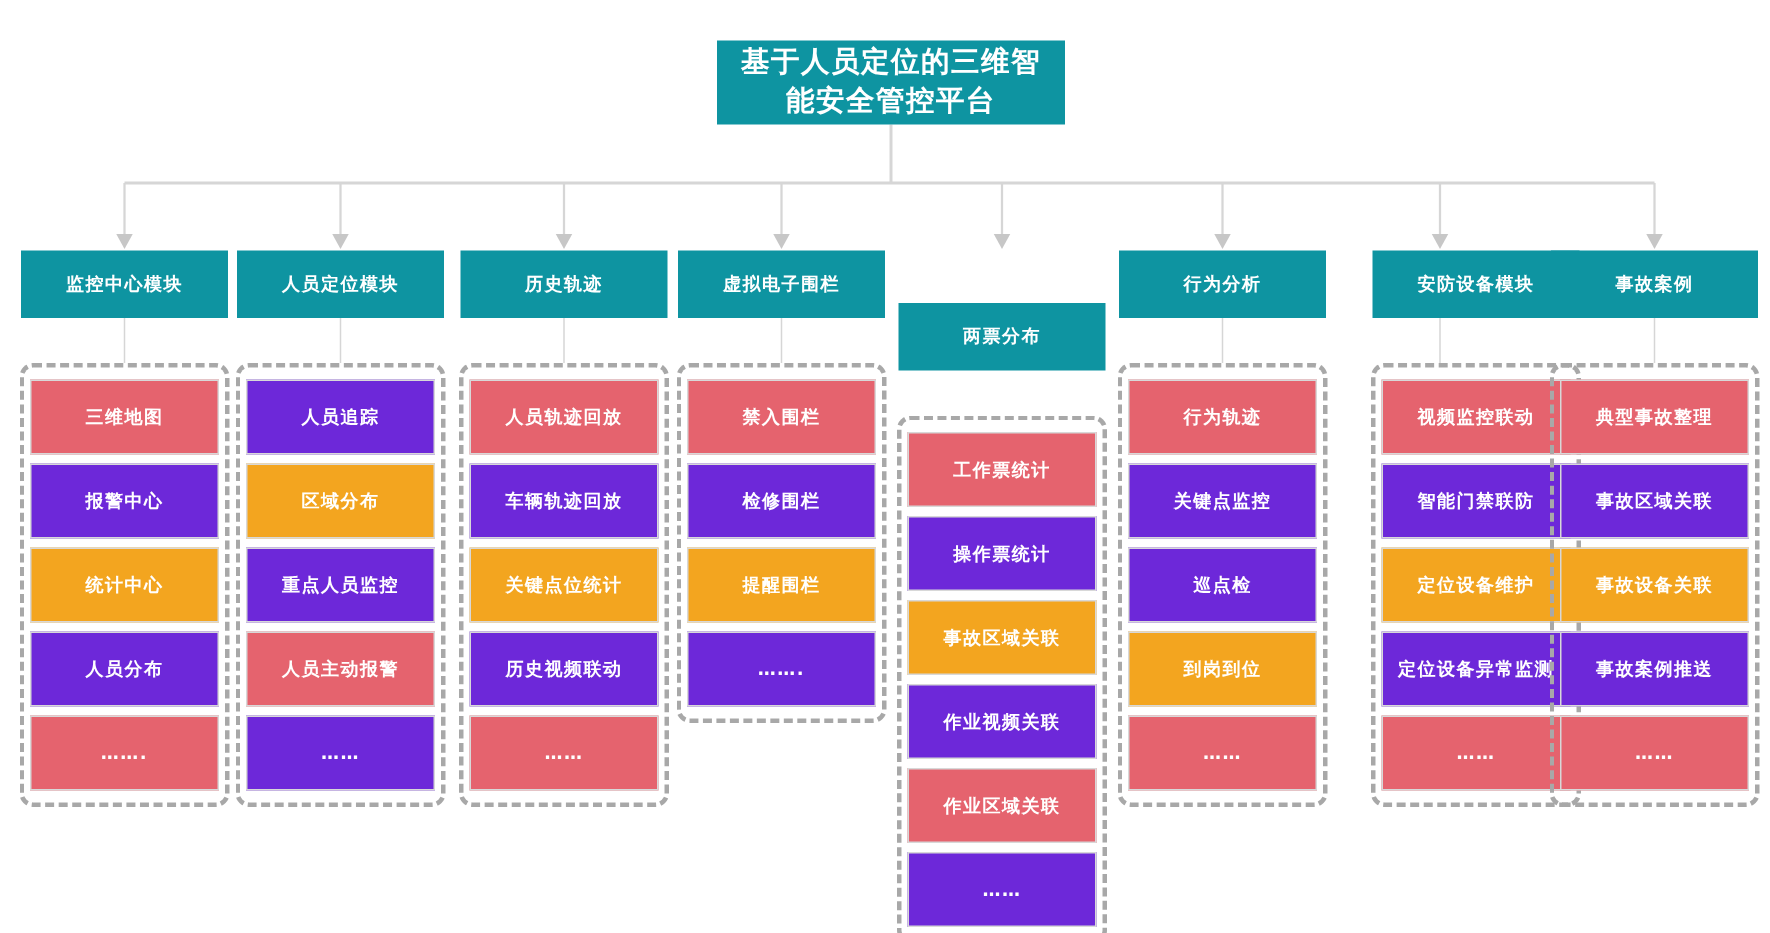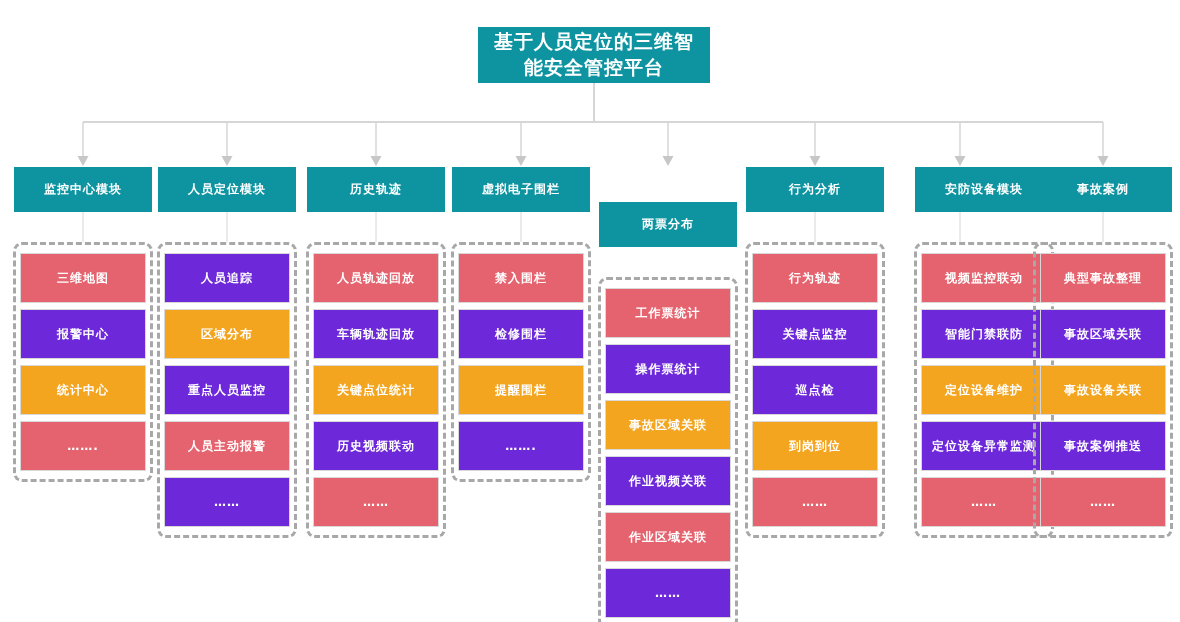--- a/index.html
+++ b/index.html
@@ -66,20 +66,21 @@
       <line x1="1103" y1="212" x2="1103" y2="242" stroke="#D6D6D6" stroke-width="1"></line>
     </svg>
   <div class="root-node">基于人员定位的三维智能安全管控平台</div>
   <div id="columns-root">
       <div class="column" style="left: 13px;">
         <div class="module-header">监控中心模块</div>
         <div class="items-box">
           <div class="item red">三维地图</div>
           <div class="item teal">报警中心</div>
           <div class="item orange">统计中心</div>
+          <div class="item teal">人员分布</div>
           <div class="item red">…….</div>
         </div>
       </div>
       <div class="column" style="left: 157px;">
         <div class="module-header">人员定位模块</div>
         <div class="items-box">
           <div class="item teal">人员追踪</div>
           <div class="item orange">区域分布</div>
           <div class="item teal">重点人员监控</div>
           <div class="item red">人员主动报警</div>

